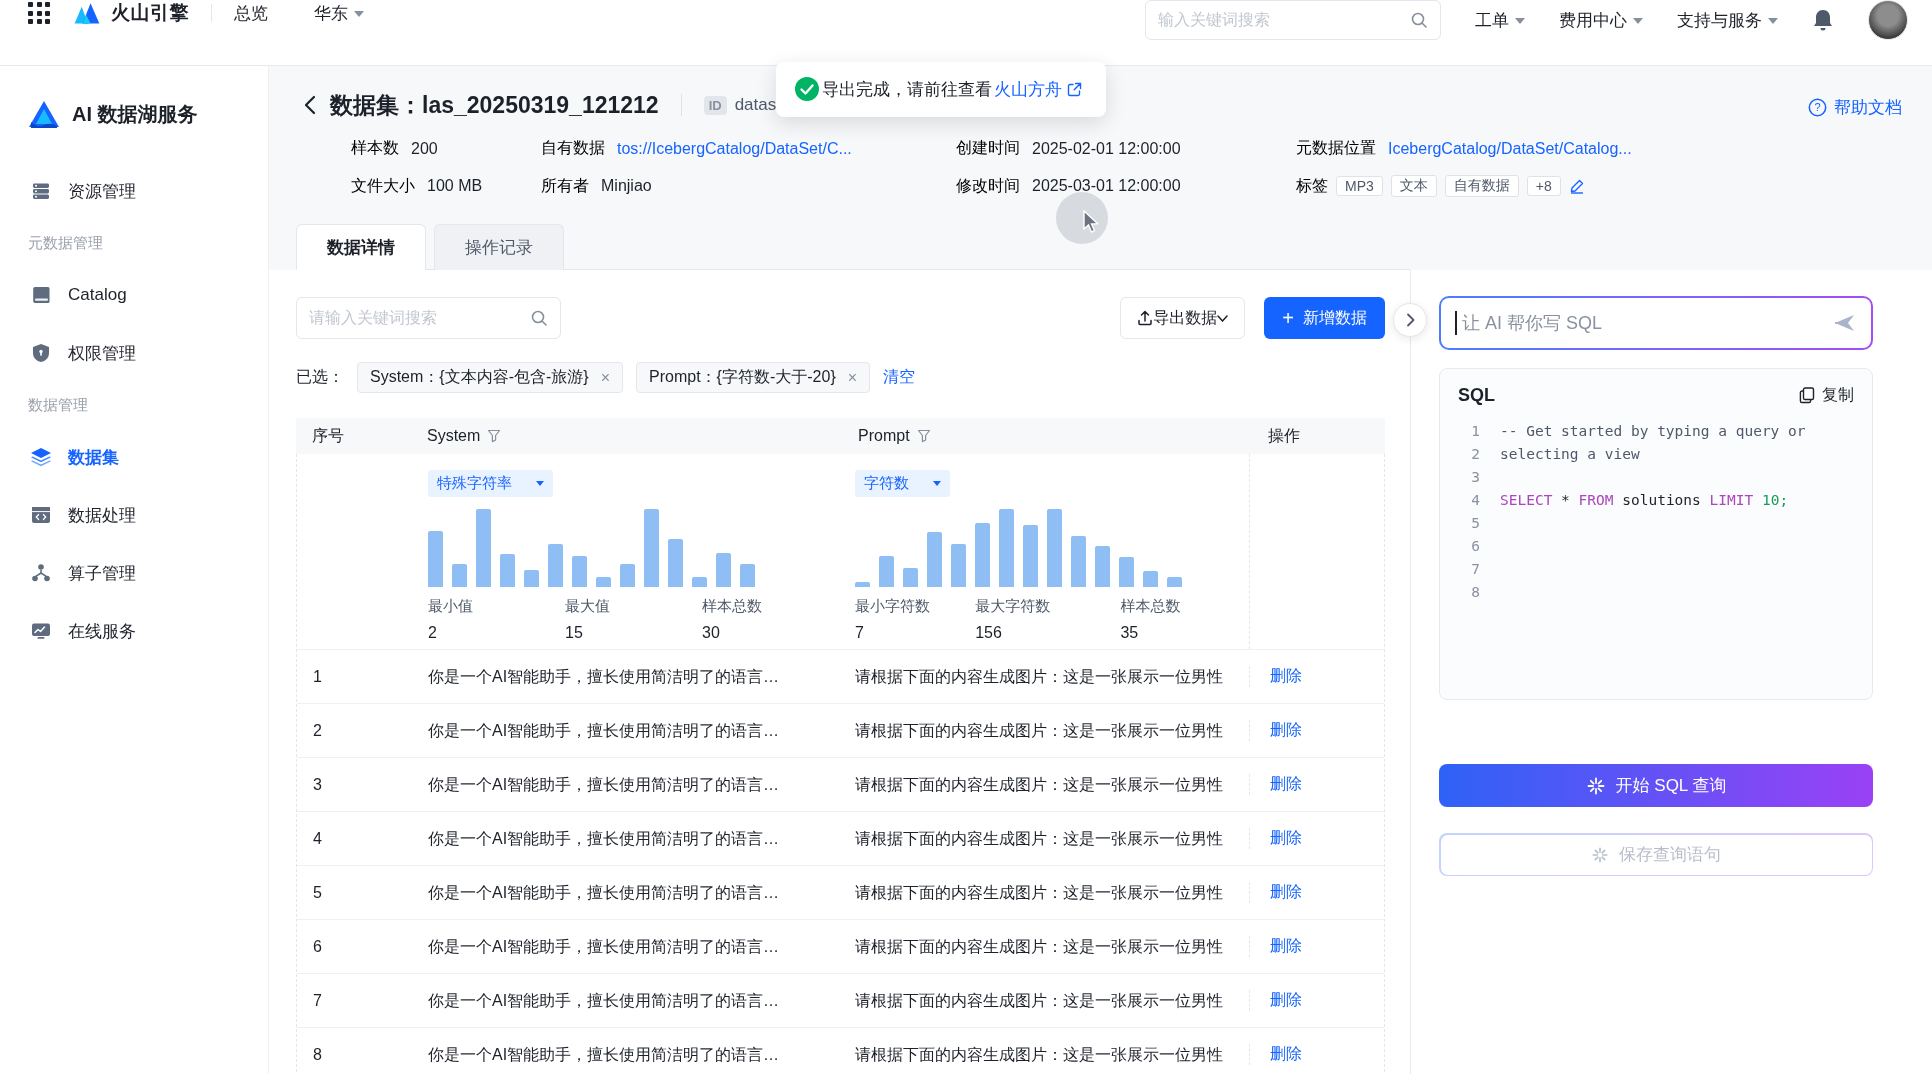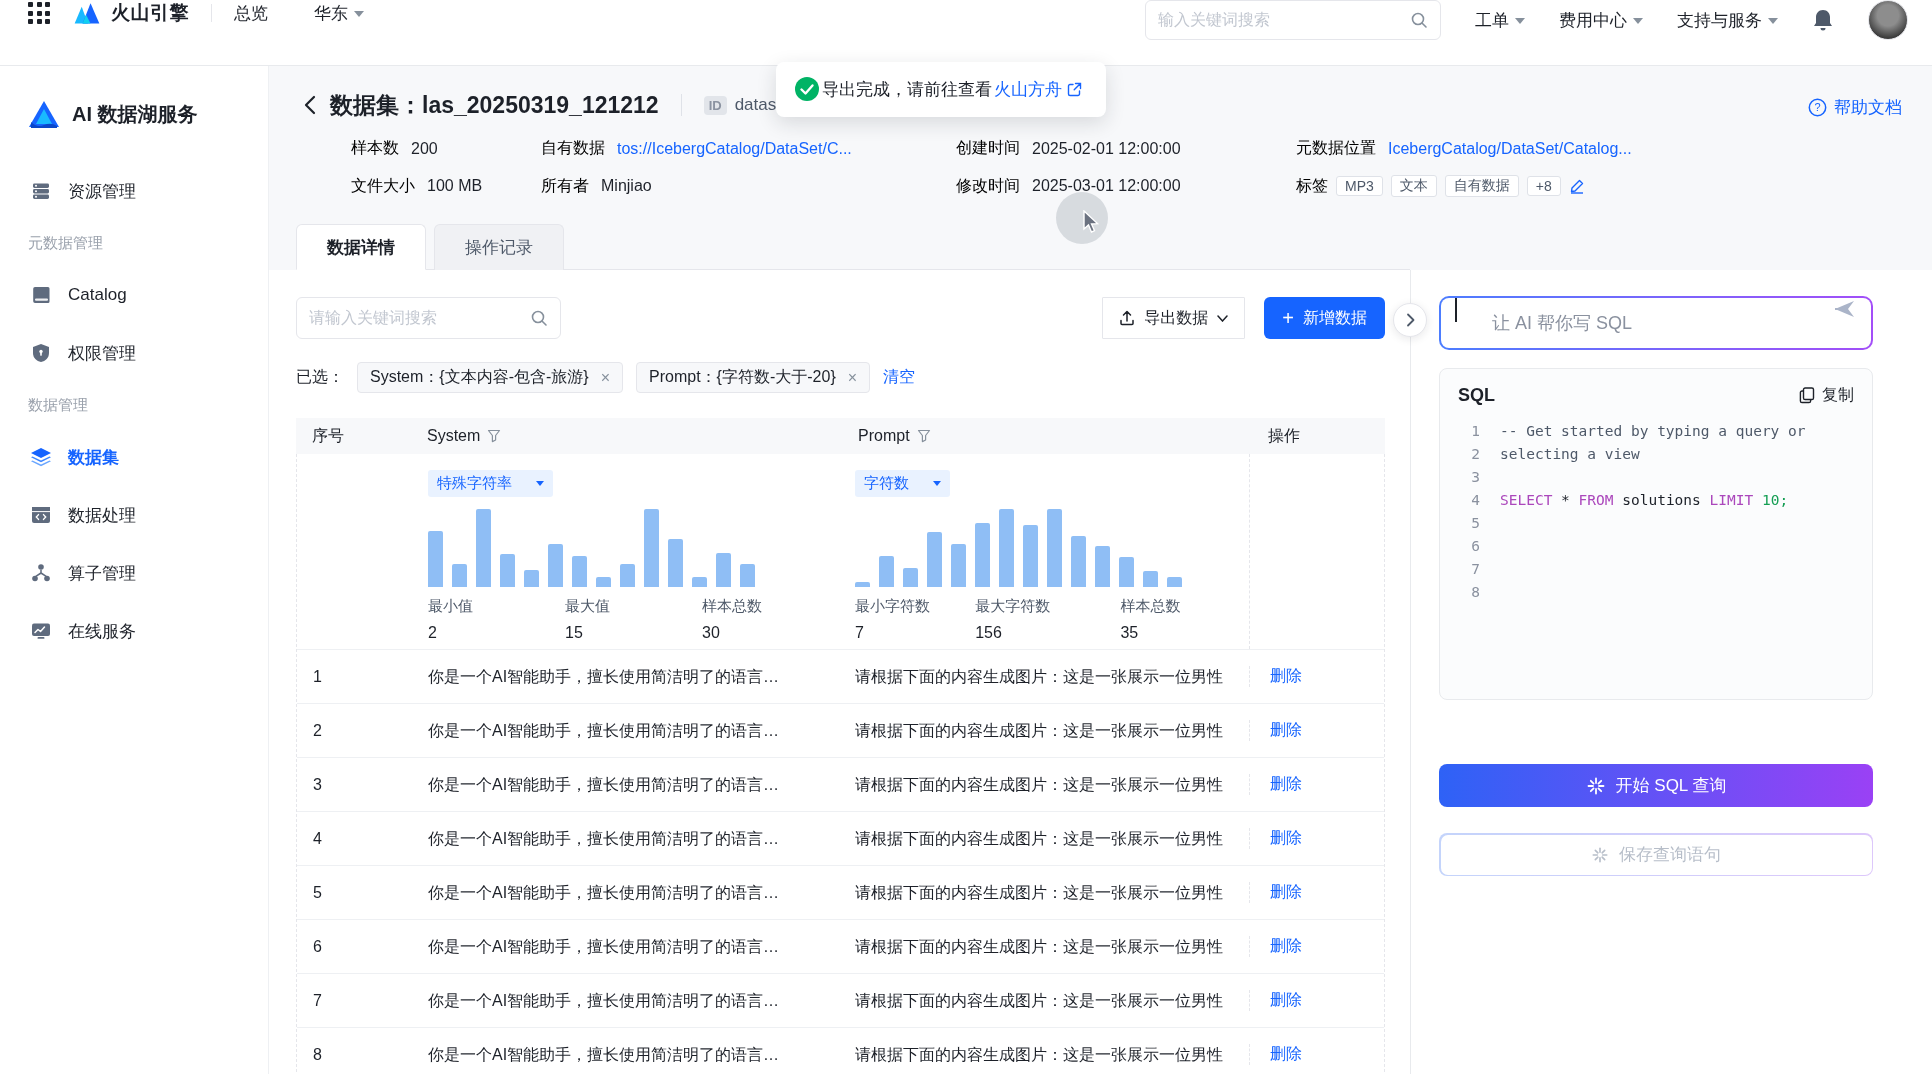--- a/index.html
+++ b/index.html
@@ -76,22 +76,22 @@
   
   #content { flex:1; display:flex; min-height:0; }
   #content-main { width:1141px; flex:0 0 1141px; background:#fff; padding:26px 25px 0 27px; }
   #right-panel { flex:1; background:#fff; border-left:1px solid #e8eaed; padding:26px 0 0 28px; }
 
   .toolbar { display:flex; align-items:center; height:44px; }
   .search-box { width:265px; height:42px; border:1px solid #e5e6eb; border-radius:6px;
     display:flex; align-items:center; padding:0 12px; }
   .search-box input { border:none; outline:none; flex:1; font-size:16px; font-family:inherit; background:transparent; }
   .search-box input::placeholder { color:#c2c7d0; }
-  .btn-export { margin-left:auto; height:42px; border:1px solid #e5e6eb; background:#fff; border-radius:1px;
-    display:flex; align-items:center; gap:9px; padding:0 16px; font-size:16px; color:#1d2129; cursor:pointer; }
+  .btn-export { margin-left:auto; height:42px; border:1px solid #e5e6eb; background:#fff; border-radius:6px;
+    display:flex; align-items:center; padding:0 16px; font-size:16px; color:#1d2129; cursor:pointer; }
   .btn-add { margin-left:19px; height:42px; background:#1664ff; color:#fff; border:none; border-radius:6px;
     display:flex; align-items:center; gap:9px; padding:0 18px; font-size:16px; cursor:pointer; }
   .btn-add .plus { font-size:20px; line-height:1; }
 
   .filter-row { margin-top:22px; display:flex; align-items:center; gap:13px; font-size:16px; }
   .filter-label { color:#1d2129; }
   .filter-chip { display:flex; align-items:center; gap:12px; background:#f7f8fa; border:1px solid #e5e6eb;
     border-radius:4px; padding:4px 12px; color:#1d2129; }
   .chip-close { color:#86909c; cursor:pointer; font-size:16px; line-height:1; }
   .clear-link { color:#1664ff; cursor:pointer; }
@@ -118,21 +118,21 @@
   .stat-label { font-size:15px; color:#4e5969; }
   .stat-value { margin-top:8px; font-size:16px; color:#1d2129; }
   .trow { height:54px; align-items:center; font-size:16px; border-bottom:1px solid #eef0f3; }
   .trow .c-system, .trow .c-prompt { white-space:nowrap; overflow:hidden; display:block; line-height:54px; }
   .c-action { color:#1664ff; cursor:pointer; }
 
   
   .ai-input-wrap { width:434px; height:54px; border-radius:10px; padding:2px;
     background:linear-gradient(90deg,#4c7dff,#a34ef8); }
   .ai-input-inner { position:relative; width:100%; height:100%; background:#fff; border-radius:8px;
-    display:flex; padding:0 14px;gap:30px; }
+    display:flex; align-items:center; padding:0 14px; }
   .ai-caret-bar { width:2px; height:24px; background:#1d2129; margin-right:5px; animation:blink 1.2s step-end infinite; }
   @keyframes blink { 50% { opacity:0; } }
   .ai-input-inner input { border:none; outline:none; flex:1; font-size:18px; font-family:inherit; }
   .ai-input-inner input::placeholder { color:#8a919f; }
 
   .sql-card { margin-top:18px; width:434px; height:332px; background:#fbfcfd; border:1px solid #e8eaed;
     border-radius:8px; padding:16px 18px; }
   .sql-card-head { display:flex; align-items:center; }
   .sql-title { font-size:18px; font-weight:700; }
   .copy-btn { margin-left:auto; display:flex; align-items:center; gap:7px; font-size:16px; color:#1d2129; cursor:pointer; }

